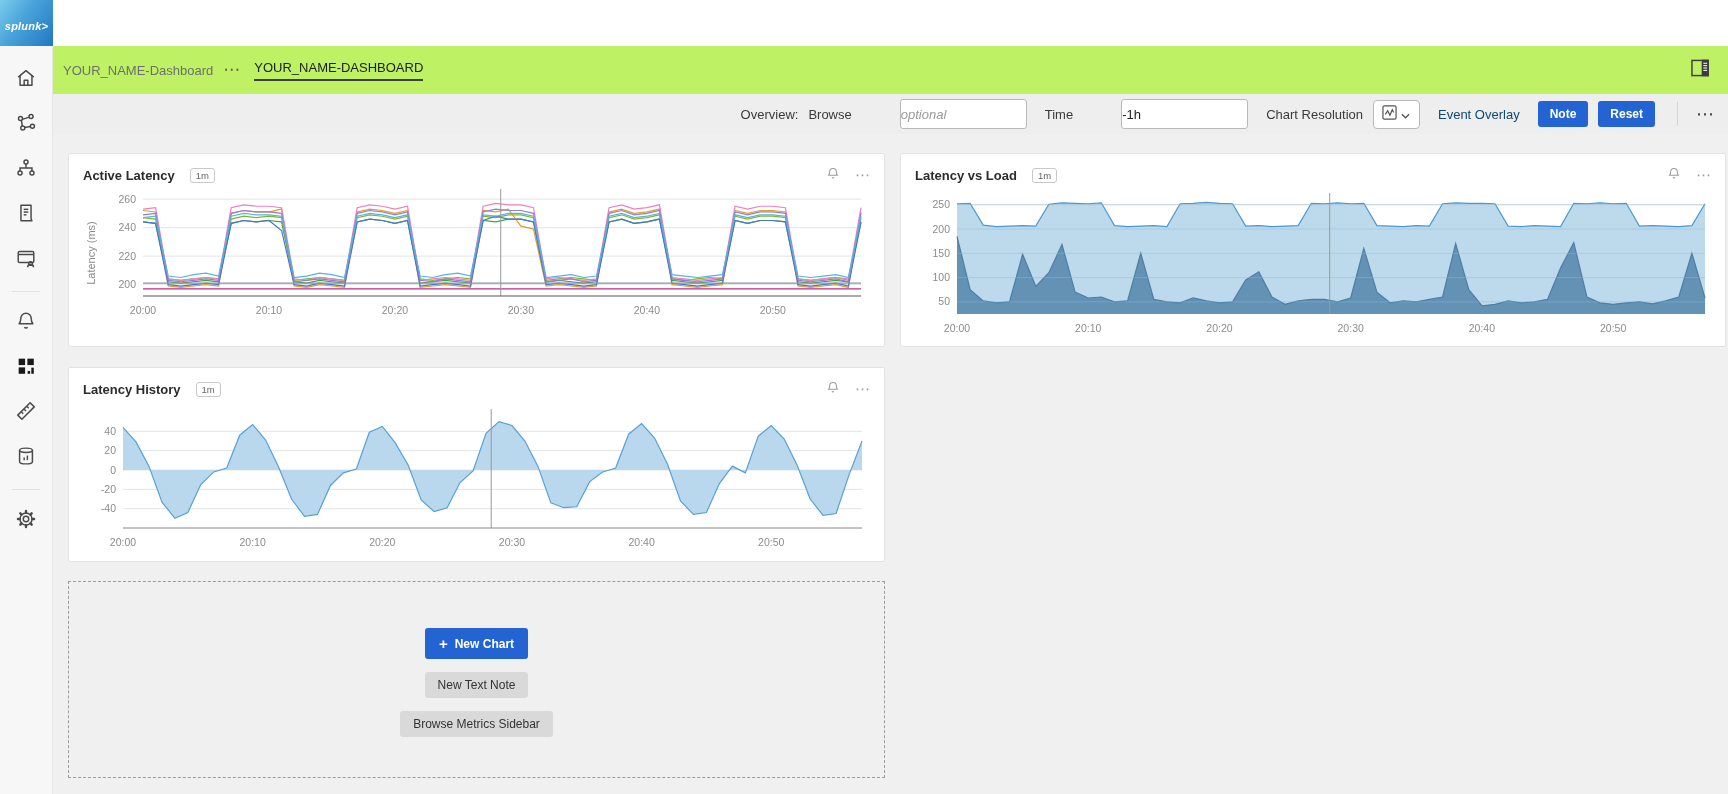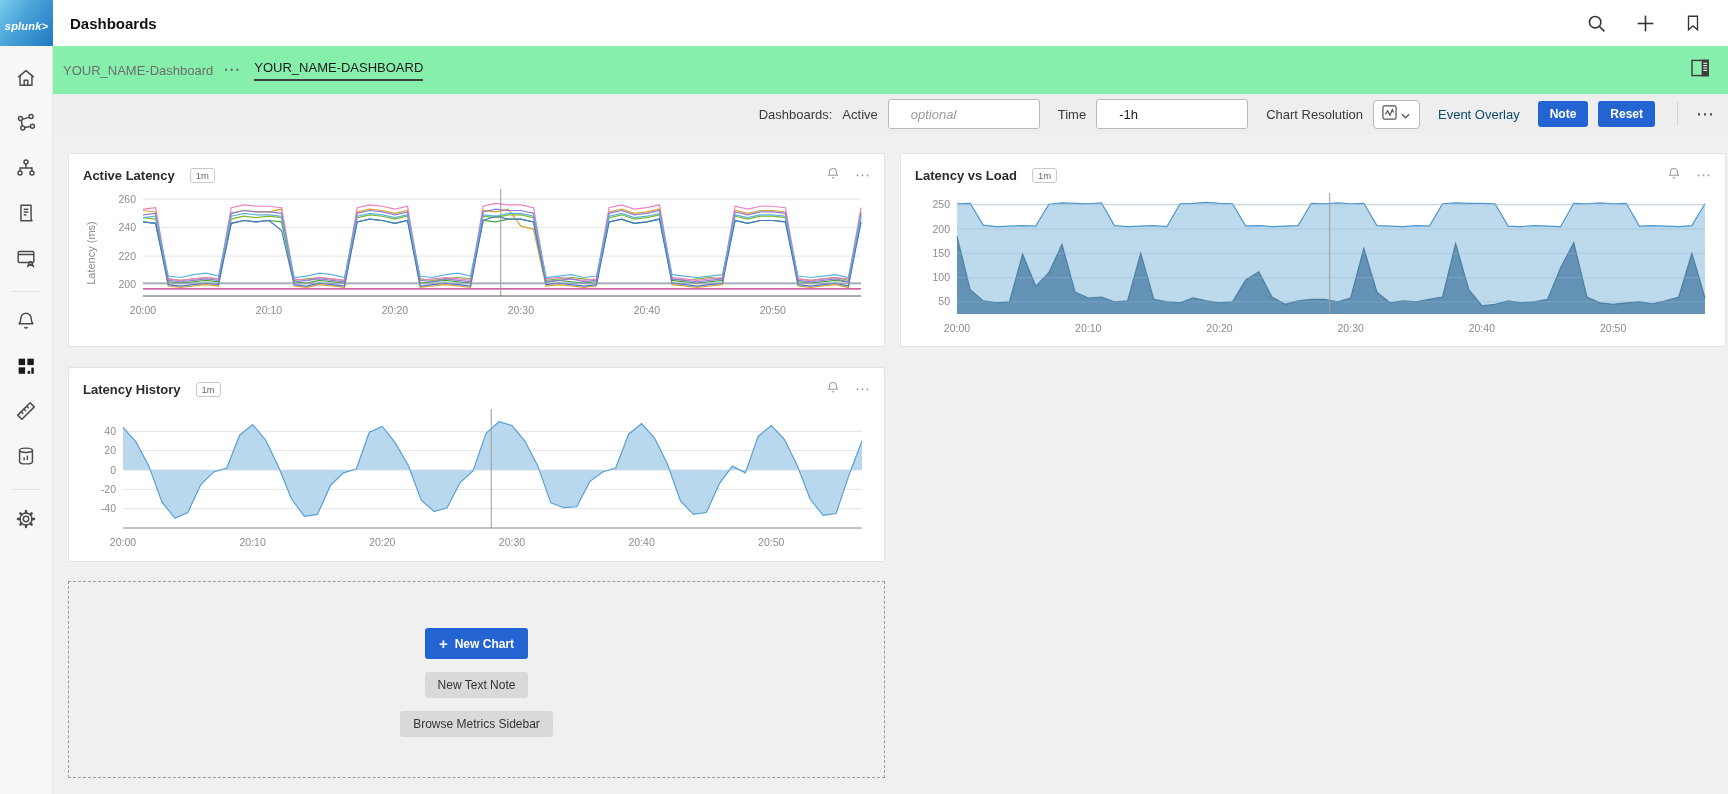--- a/index.html
+++ b/index.html
@@ -20,31 +20,31 @@
 
   
   .sidebar { position:absolute; left:0; top:46px; bottom:0; width:53px; background:#f7f7f7;
     border-right:1px solid #e6e6e6; display:flex; flex-direction:column; align-items:center;
     padding-top:18px; gap:13px; }
   .side-item { width:34px; height:32px; display:flex; align-items:center; justify-content:center; cursor:pointer; }
   .side-div { width:28px; border-top:1px solid #e2e2e2; margin:2px 0; }
 
   
   .main { position:absolute; left:53px; top:46px; right:0; bottom:0; display:flex; flex-direction:column; }
-  .crumbrow { height:48px; background:#86efac; display:flex; align-items:center; padding:0 18px 0 10px; }
+  .crumbrow { height:48px; background:#bef264; display:flex; align-items:center; padding:0 18px 0 10px; }
   .crumb-group { color:#6e6e6e; font-size:13px; }
   .crumb-more { color:#555; font-size:17px; margin:0 14px 0 10px; cursor:pointer; line-height:10px; }
   .crumb-tab { color:#1c1c1c; font-size:13px; padding-bottom:4px; border-bottom:2px solid #3f3f3f; cursor:pointer; }
   .crumbrow .spacer { flex:1; }
 
   .overrides { height:40px; background:#eeeeee; display:flex; align-items:center; justify-content:flex-end;
     gap:10px; padding-right:14px; font-size:13px; color:#3a3a3a; }
   .ovr-label { margin-left:8px; }
-  .ovr-input { width:152px; height:30px; border:1px solid #b9b9b9; border-radius:3px; background:#fff;
-    font-size:13px; padding:0 22px; color:#222; font-family:"Liberation Sans",sans-serif; }
+  .ovr-input { width:127px; height:30px; border:1px solid #b9b9b9; border-radius:3px; background:#fff;
+    font-size:13px; padding:0 0; color:#222; font-family:"Liberation Sans",sans-serif;margin-left:38px; }
   .ovr-input::placeholder { font-style:italic; color:#9a9a9a; }
   .res-dd { width:47px; height:29px; border:1px solid #b9b9b9; border-radius:4px; background:#fff;
     display:flex; align-items:center; justify-content:center; gap:4px; cursor:pointer; }
   .link { color:#0c4a6e; cursor:pointer; margin:0 8px; }
   .btn-blue { background:#2364d2; color:#fff; border:none; border-radius:3px; font-size:12px;
     font-weight:bold; padding:6px 12px; cursor:pointer; font-family:"Liberation Sans",sans-serif; }
   .v-div { width:1px; height:24px; background:#d4d4d4; margin:0 8px 0 12px; }
   .more-dots { color:#444; font-size:18px; cursor:pointer; line-height:10px; }
 
   .content { flex:1; background:#f0f0f0; position:relative; }
@@ -75,42 +75,20 @@
 </style>
 </head>
 <body>
 
 <div class="app">
 
   <div class="logo">
     <span>splunk&gt;</span>
   </div>
 
-  <header class="topbar">
-    <div class="title">Dashboards</div>
-    <div class="top-icons">
-      <span>
-        <svg width="21" height="21" viewBox="0 0 24 24" fill="none" stroke="#333" stroke-width="1.8">
-            <circle cx="10.5" cy="10.5" r="6.5"></circle>
-            <line x1="15.5" y1="15.5" x2="21" y2="21"></line>
-          </svg>
-      </span>
-      <span>
-        <svg width="21" height="21" viewBox="0 0 24 24" fill="none" stroke="#333" stroke-width="1.8">
-            <line x1="12" y1="3" x2="12" y2="21"></line>
-            <line x1="3" y1="12" x2="21" y2="12"></line>
-          </svg>
-      </span>
-      <span>
-        <svg width="18" height="20" viewBox="0 0 24 24" fill="none" stroke="#333" stroke-width="1.8">
-            <path d="M6 3h12v18l-6-5-6 5z"></path>
-          </svg>
-      </span>
-    </div>
-  </header>
 
   <nav class="sidebar">
     <div class="side-item">
       <span><svg width="22" height="22" viewBox="0 0 24 24" fill="none" stroke="#4a4a4a" stroke-width="1.6" stroke-linejoin="round">
             <path d="M3.5 11 12 4l8.5 7"></path>
             <path d="M5.5 9.5V20h13V9.5"></path>
             <path d="M10 20v-5.5h4V20"></path>
           </svg></span>
     </div>
     <div class="side-item">
@@ -214,22 +192,22 @@
               <line x1="13" y1="4.5" x2="17" y2="4.5"></line>
               <line x1="13" y1="7" x2="17" y2="7"></line>
               <line x1="13" y1="9.5" x2="17" y2="9.5"></line>
               <line x1="13" y1="12" x2="17" y2="12"></line>
             </g>
           </svg>
       </span>
     </div>
 
     <div class="overrides">
-      <span class="ovr-label" style="font-weight:normal">Dashboards:</span>
-      <span>Active</span>
+      <span class="ovr-label" style="font-weight:normal">Overview:</span>
+      <span>Browse</span>
       <input class="ovr-input" placeholder="optional" style="">
       <span class="ovr-label">Time</span>
       <input class="ovr-input" value="-1h" style="">
       <span class="ovr-label">Chart Resolution</span>
       <span class="res-dd">
         <span><svg width="15" height="15" viewBox="0 0 16 16" fill="none" stroke="#555" stroke-width="1.3">
               <rect x="1" y="1" width="14" height="14" rx="1.5"></rect>
               <polyline points="3.5,10 6,6 8.5,11 11,5 12.5,8"></polyline>
             </svg></span>
         <span><svg width="9" height="6" viewBox="0 0 10 6" fill="none" stroke="#555" stroke-width="1.4">

